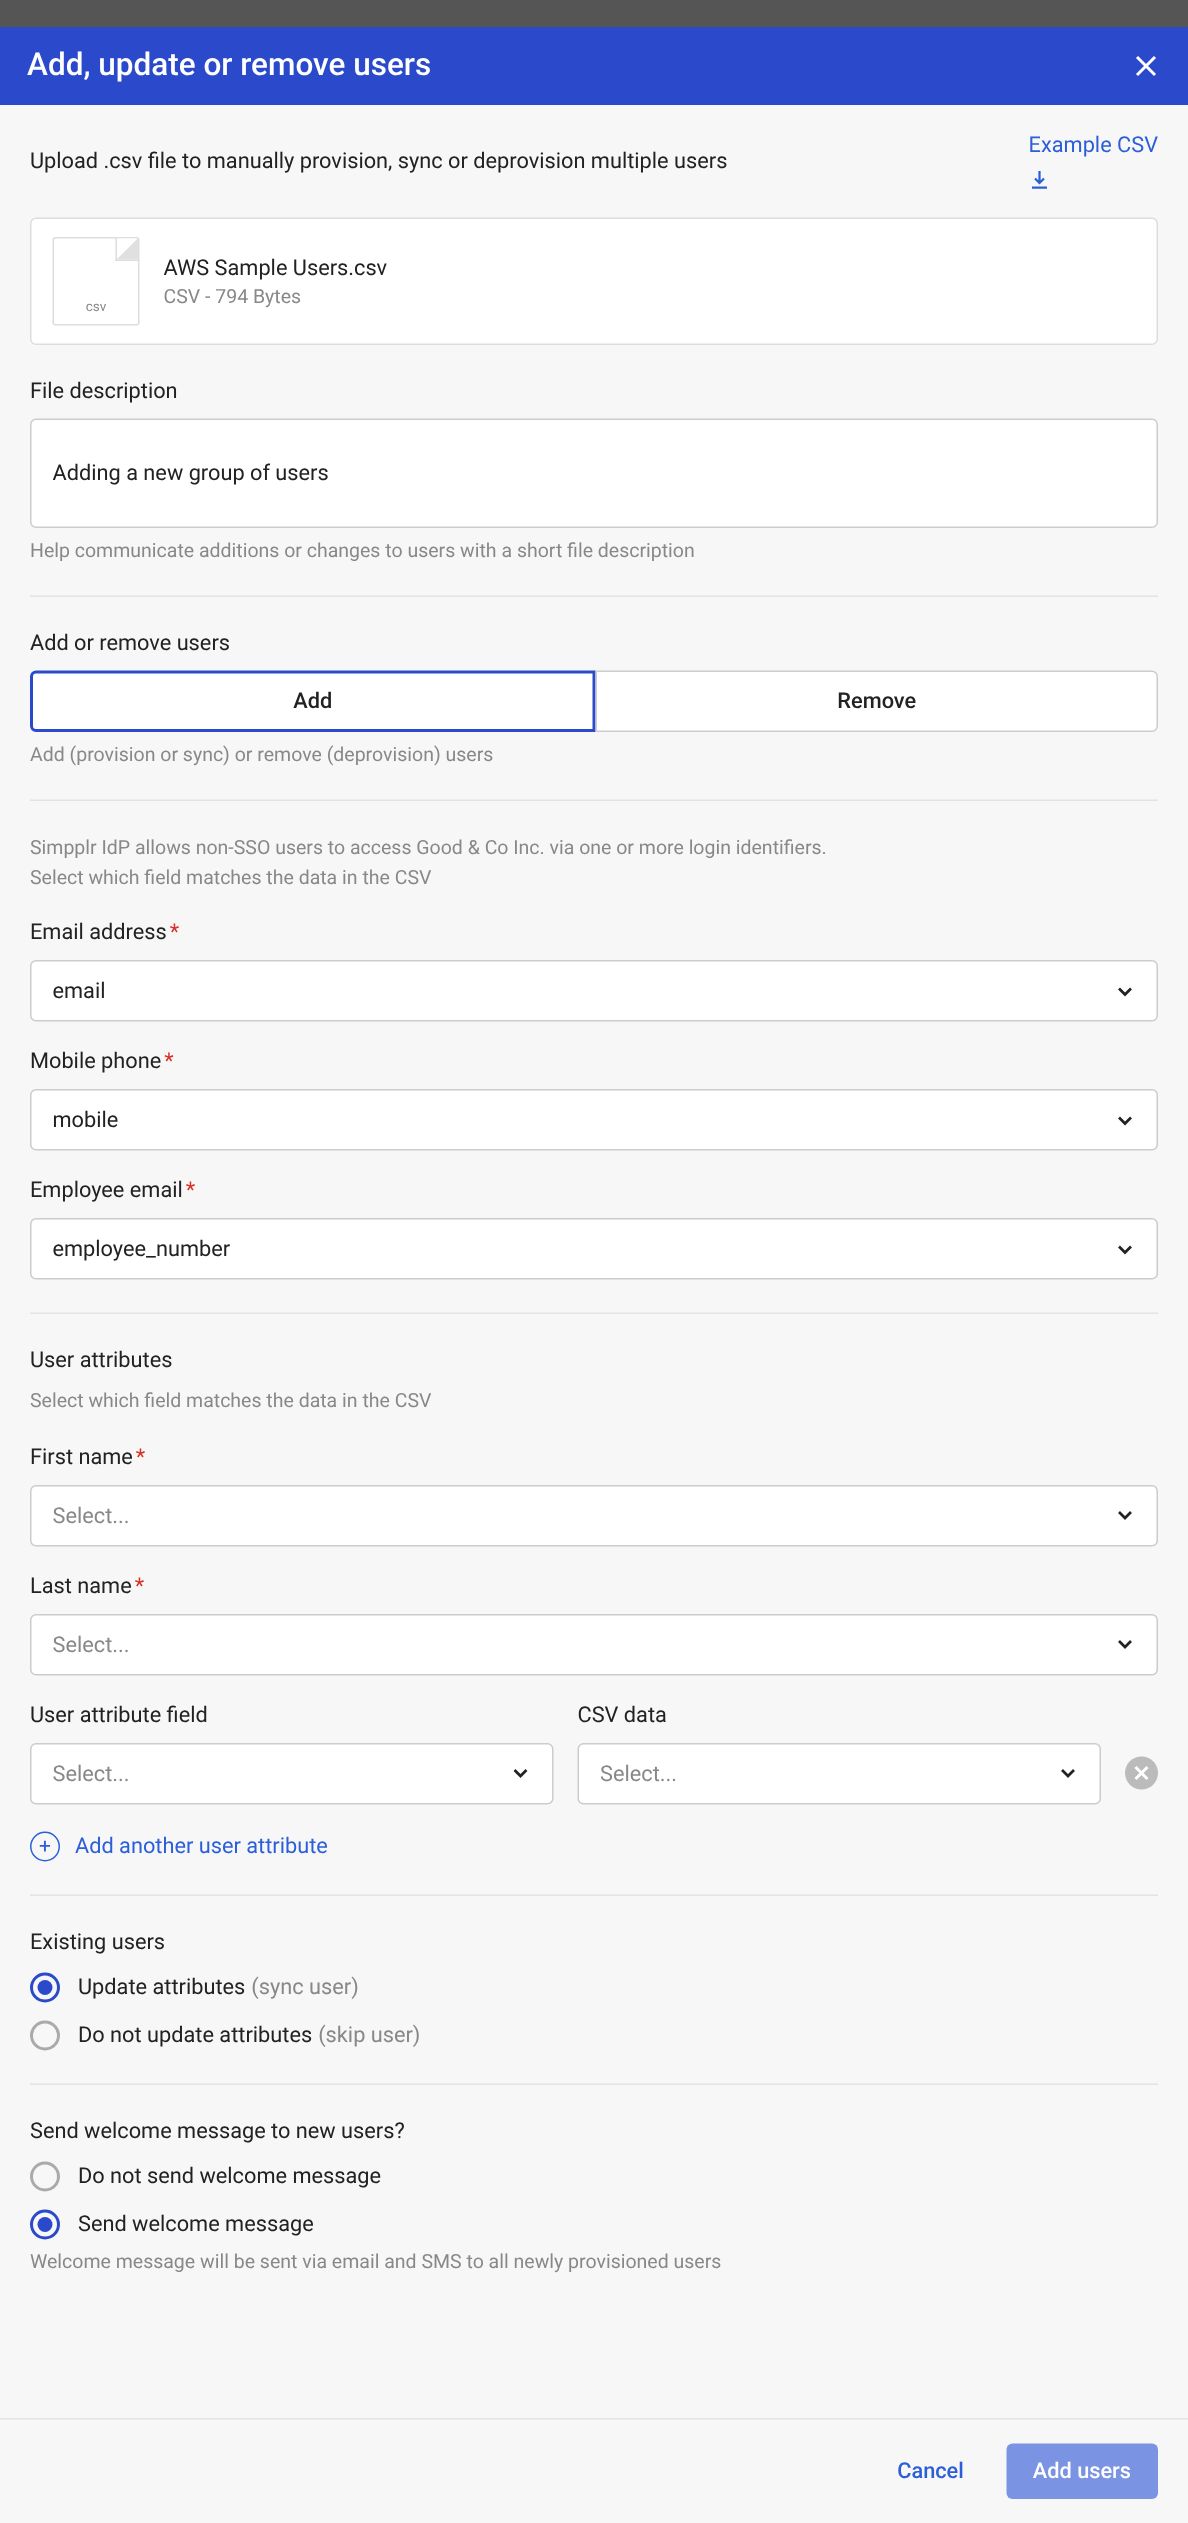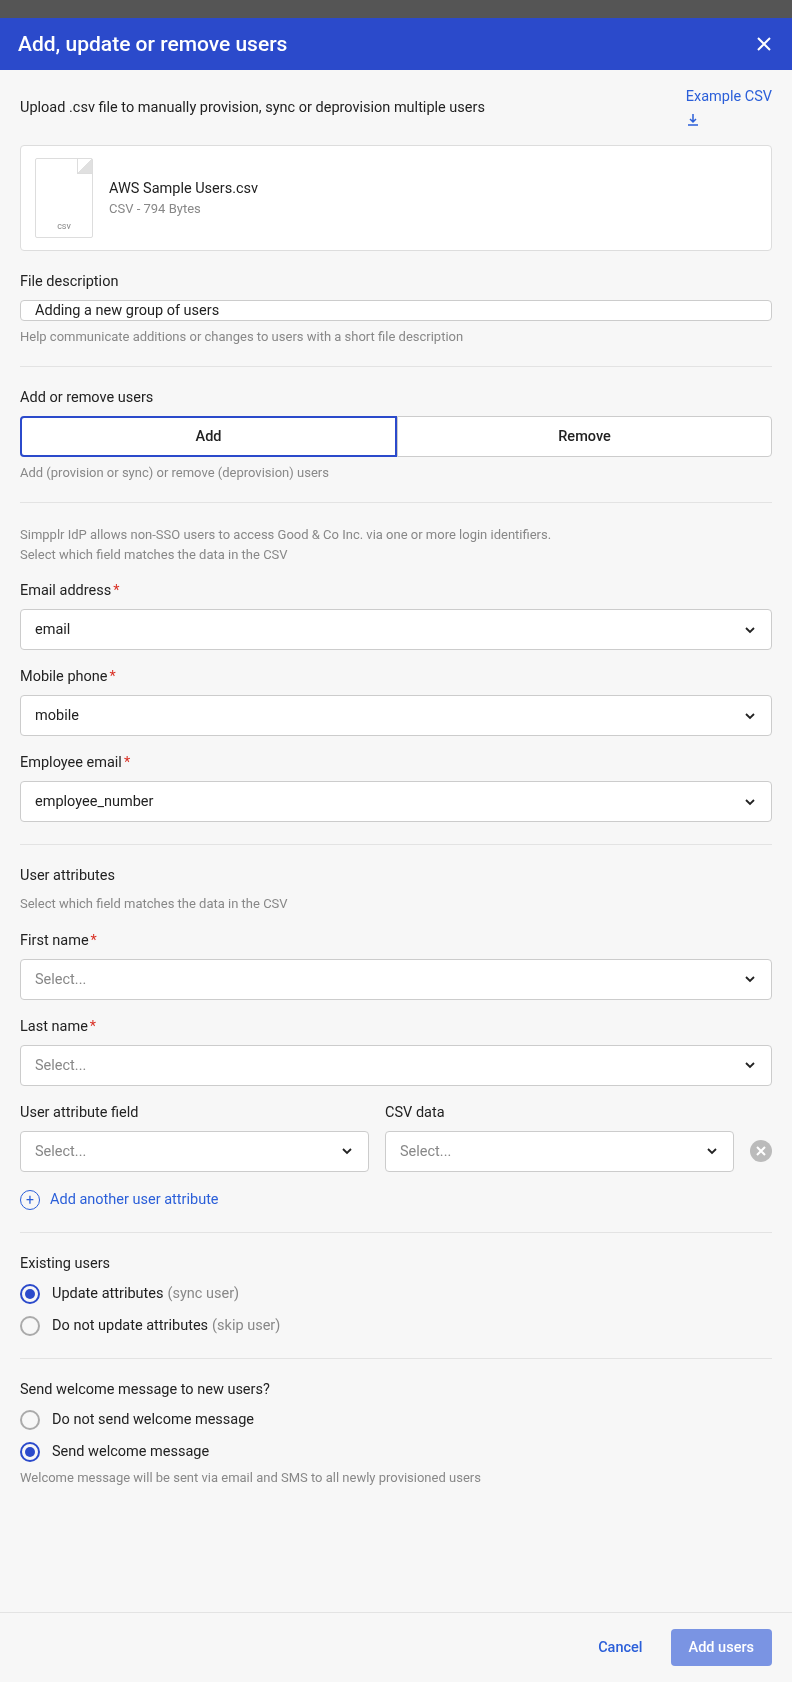--- a/index.html
+++ b/index.html
@@ -82,21 +82,21 @@
       border-radius: 4px;
       background: #fff;
       padding: 12px 14px;
       display: flex;
       align-items: center;
       gap: 16px;
       margin-bottom: 22px;
     }
     .file-icon {
       width: 58px;
-      height: 80px;
+      height: 59px;
       border: 1px solid #ddd;
       border-radius: 2px;
       position: relative;
       background: #fff;
       display: flex;
       align-items: flex-end;
       justify-content: center;
       padding-bottom: 6px;
     }
     .file-icon::before {
@@ -124,21 +124,21 @@
     .section-label {
       font-size: 14.5px;
       color: #222;
       margin-bottom: 10px;
     }
     .text-input {
       width: 100%;
       border: 1px solid #ccc;
       border-radius: 4px;
       background: #fff;
-      padding: 1px 14px;
+      padding: 27px 14px;
       font-size: 14.5px;
       color: #222;
       outline: none;
     }
     .help-text {
       font-size: 13px;
       color: #888;
       margin-top: 8px;
     }
     .hr {

